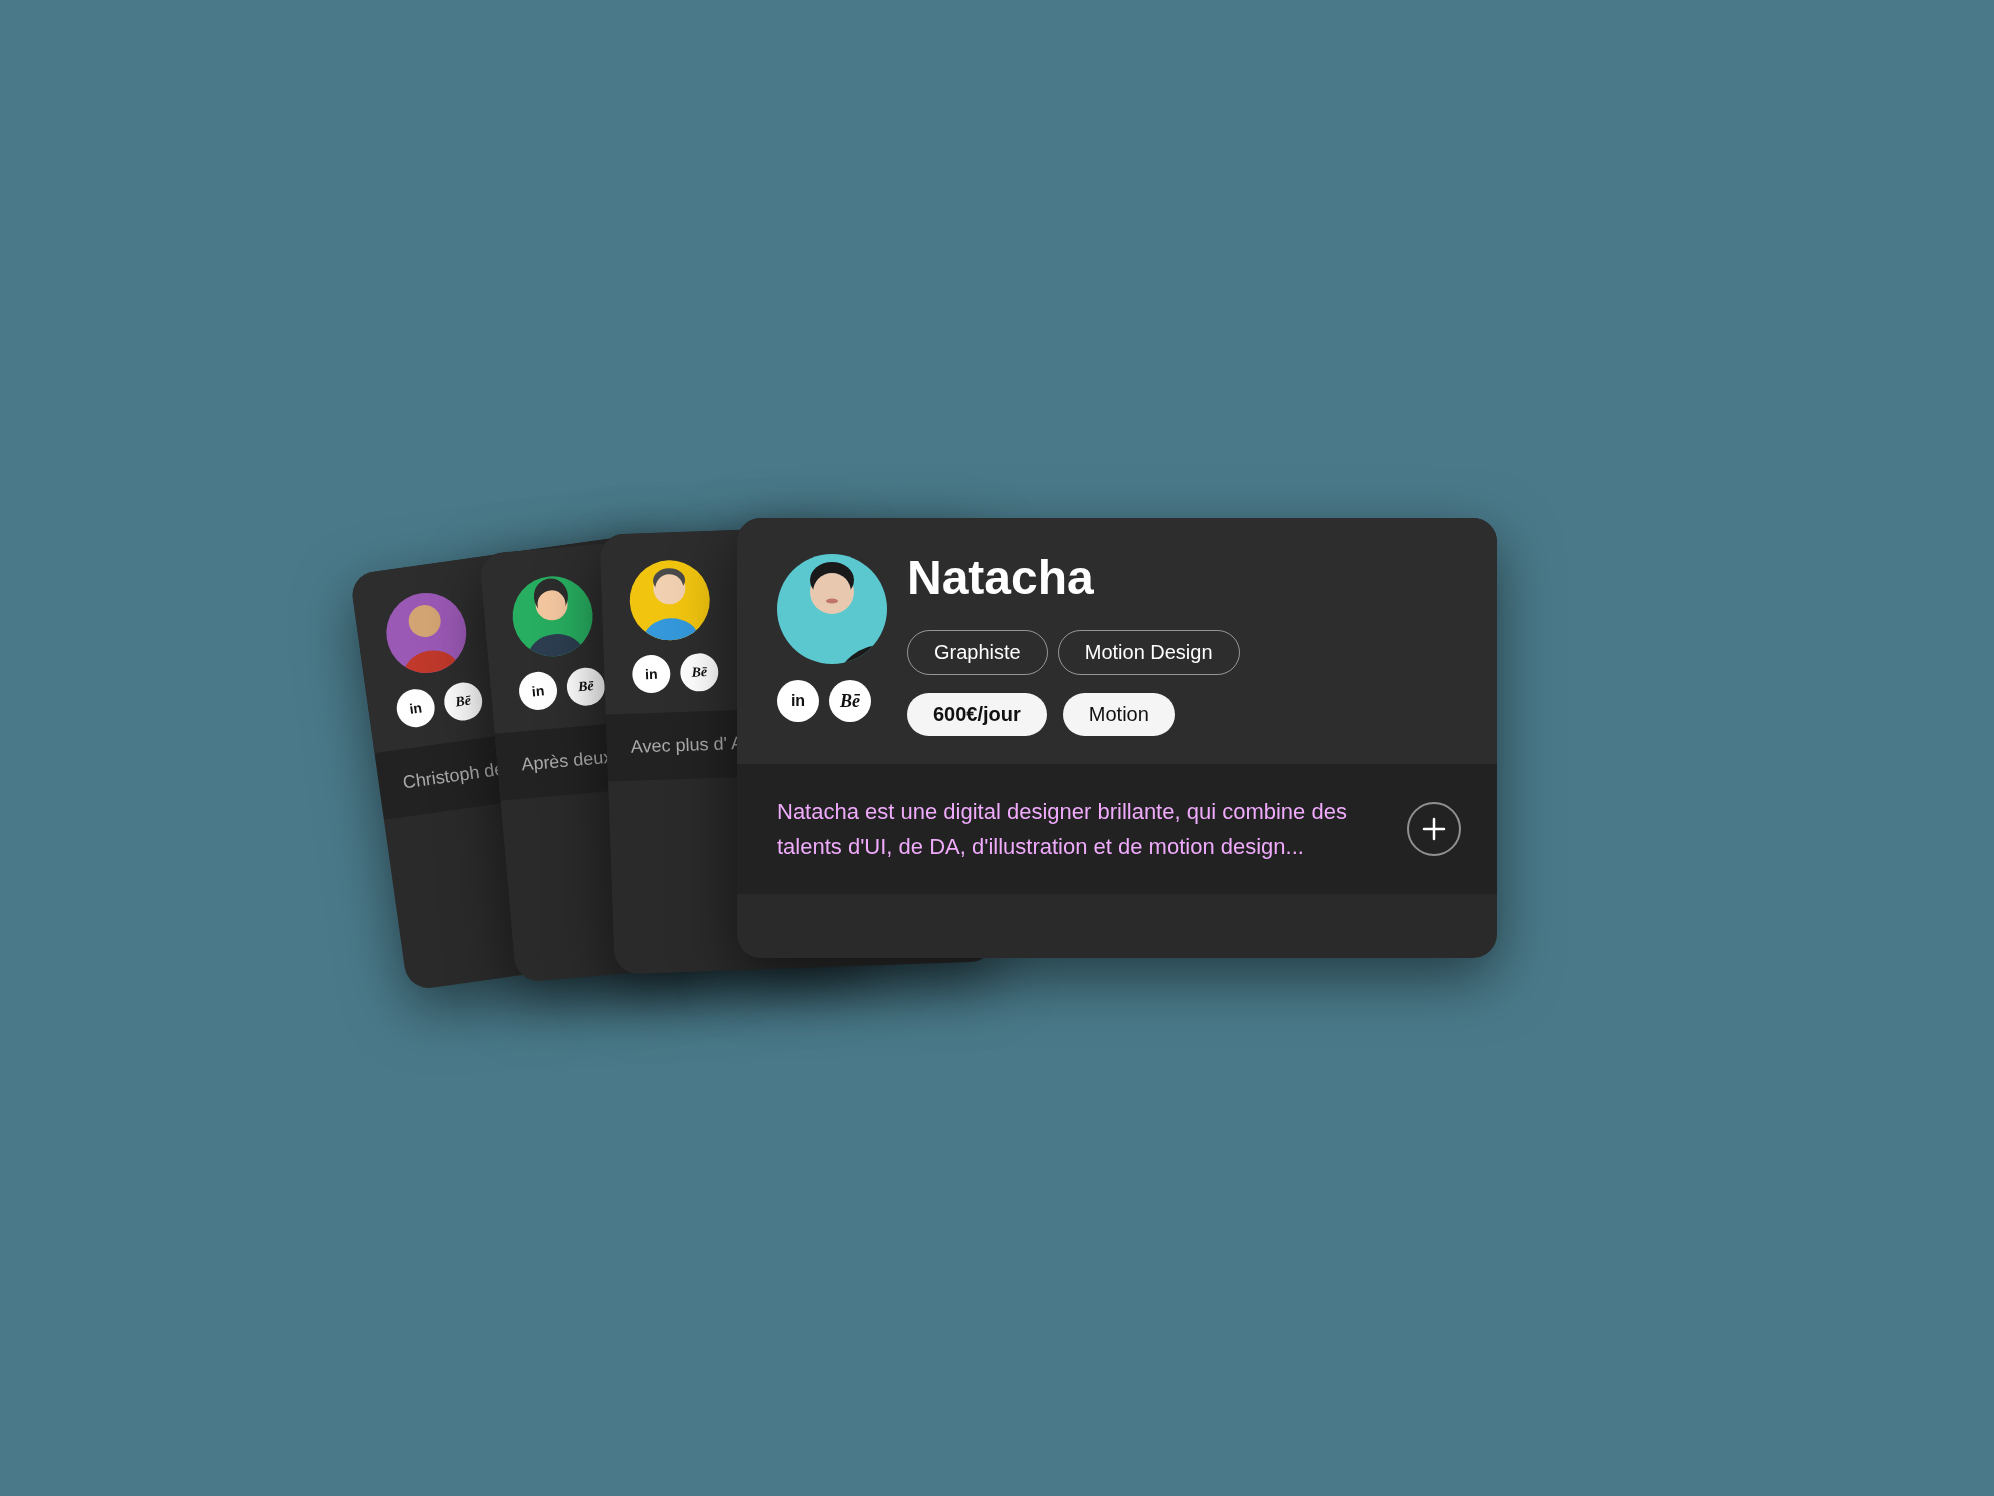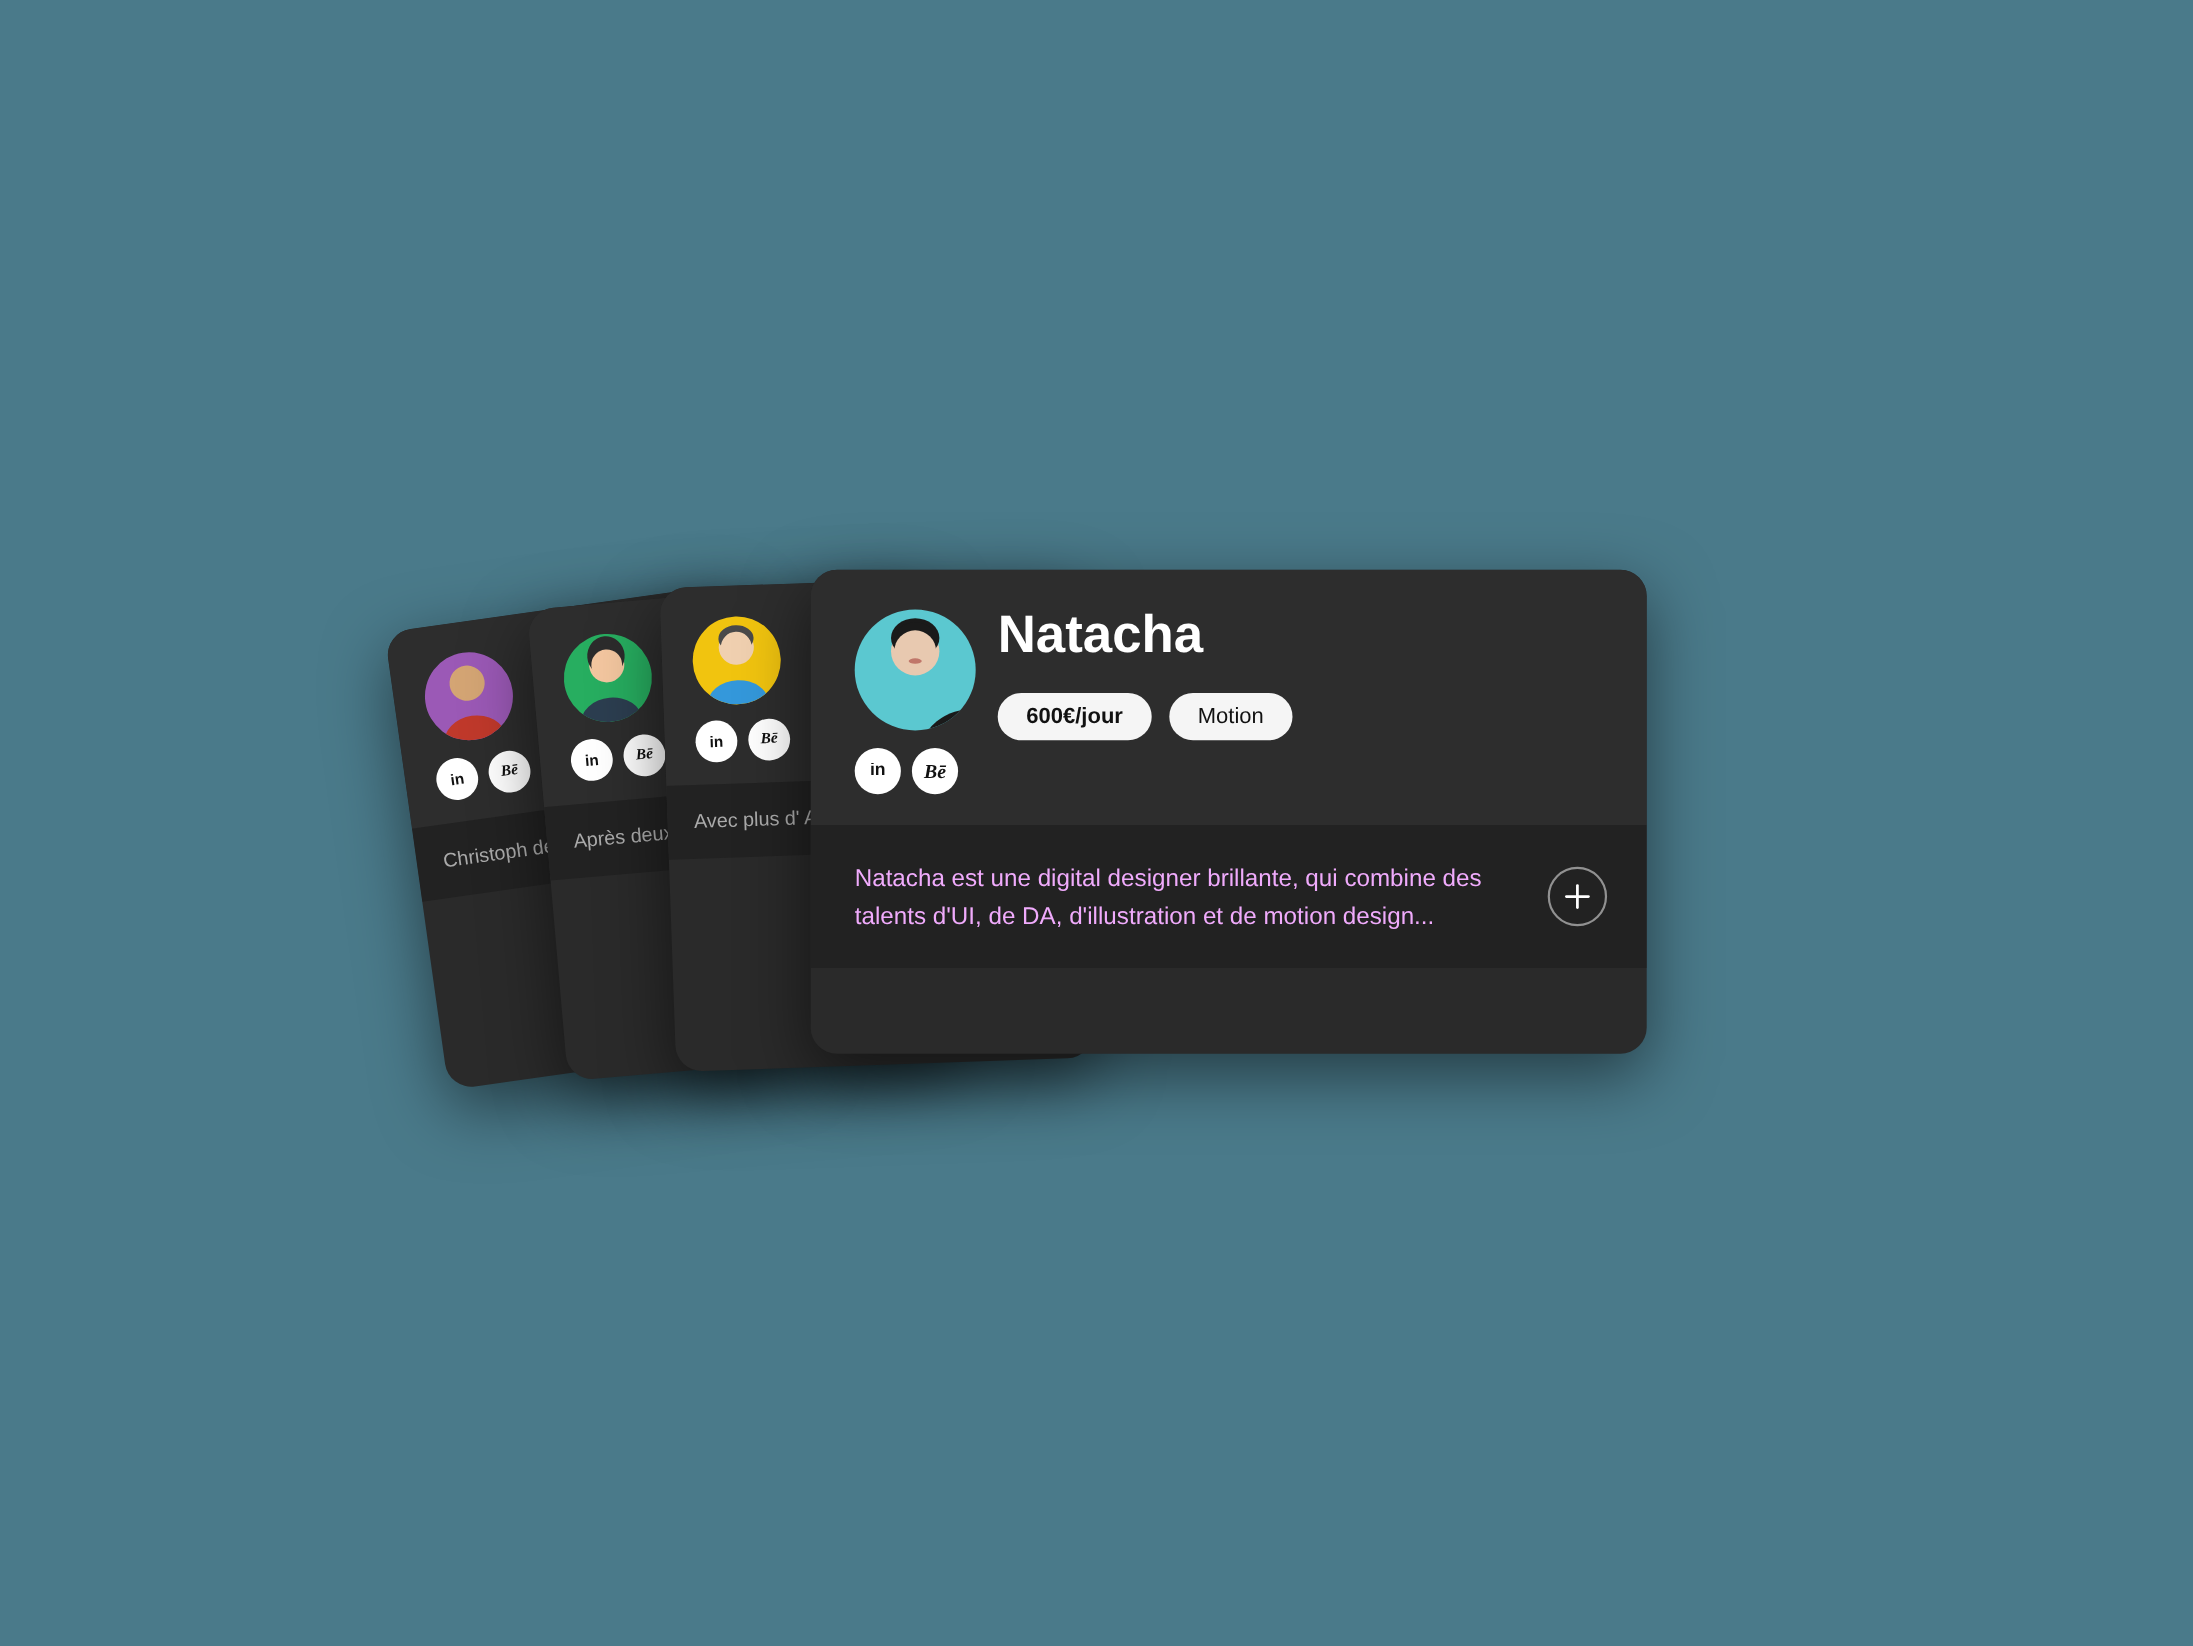--- a/index.html
+++ b/index.html
@@ -375,20 +375,24 @@
             <span>in</span>
           </div>
           <div class="social-icon behance">
             <span>Bē</span>
           </div>
         </div>
       </div>
 
       <div class="card-info">
         <h2 class="profile-name">Natacha</h2>
+        <div class="tags-row">
+          <span class="tag">Graphiste</span>
+          <span class="tag">Motion Design</span>
+        </div>
         <div class="info-row-2 tags-row">
           <span class="rate-tag">600€/jour</span>
           <span class="remote-tag">Motion</span>
         </div>
       </div>
     </div>
     <div class="card-bottom" style="display:flex; align-items:center; justify-content:space-between;">
       <p class="description-text">Natacha est une digital designer brillante, qui combine des talents d'UI, de DA, d'illustration et de motion design...</p>
       <div class="plus-button">
         <svg width="28" height="28" viewBox="0 0 28 28" xmlns="http://www.w3.org/2000/svg">

